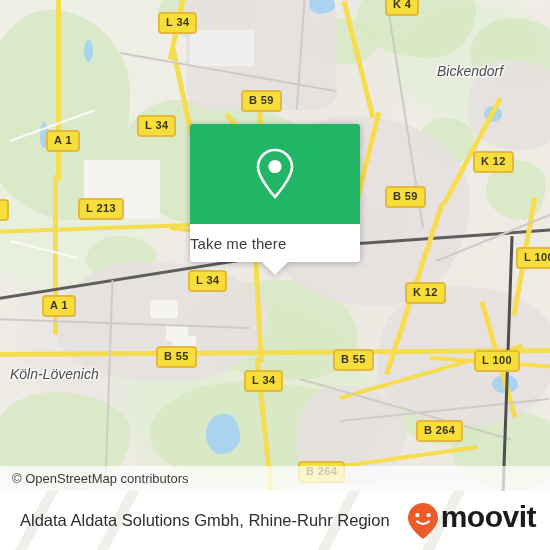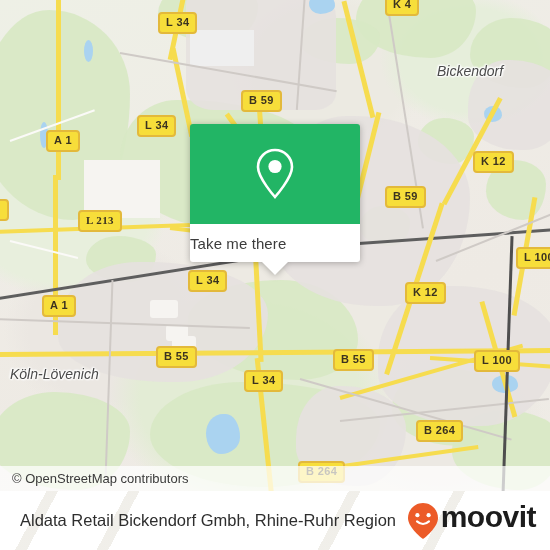--- a/index.html
+++ b/index.html
@@ -227,21 +227,21 @@
     <div class="place" style="left:10px; top:366px;">Köln-Lövenich</div>
 
     <div class="shield" style="left:158px; top:12px;">L 34</div>
     <div class="shield" style="left:385px; top:-6px;">K 4</div>
     <div class="shield" style="left:241px; top:90px;">B 59</div>
     <div class="shield" style="left:137px; top:115px;">L 34</div>
     <div class="shield" style="left:473px; top:151px;">K 12</div>
     <div class="shield" style="left:46px;  top:130px;">A 1</div>
     <div class="shield" style="left:385px; top:186px;">B 59</div>
     <div class="shield" style="left:-14px; top:199px;">3</div>
-    <div class="shield" style="left:78px;  top:210px;font-family:Liberation Serif, serif;">L 213</div>
+    <div class="shield" style="left:78px;  top:198px;">L 213</div>
     <div class="shield" style="left:516px; top:247px;">L 100</div>
     <div class="shield" style="left:188px; top:270px;">L 34</div>
     <div class="shield" style="left:42px;  top:295px;">A 1</div>
     <div class="shield" style="left:405px; top:282px;">K 12</div>
     <div class="shield" style="left:156px; top:346px;">B 55</div>
     <div class="shield" style="left:333px; top:349px;">B 55</div>
     <div class="shield" style="left:474px; top:350px;">L 100</div>
     <div class="shield" style="left:244px; top:370px;">L 34</div>
     <div class="shield" style="left:416px; top:420px;">B 264</div>
     <div class="shield" style="left:298px; top:461px;">B 264</div>
@@ -259,21 +259,21 @@
       <div class="callout-tail"></div>
     </div>
 
     <div class="attribution">
       <span>© OpenStreetMap contributors</span>
     </div>
   </div>
 
   <div class="footer">
     <div class="footer-ghost"></div>
-    <div class="footer-title">Aldata Retail Bickendorf Gmbh, Rhine-Ruhr Region</div>
+    <div class="footer-title">Aldata Aldata Solutions Gmbh, Rhine-Ruhr Region</div>
     <div class="brand">
       <svg width="32" height="38" viewBox="0 0 32 38">
         <path d="M16 1 C7.7 1 1 7.7 1 16 C1 26 16 37 16 37 C16 37 31 26 31 16 C31 7.7 24.3 1 16 1 Z" fill="#ec5b28"></path>
         <circle cx="10.4" cy="13.2" r="2.1" fill="#ffffff"></circle>
         <circle cx="21.6" cy="13.2" r="2.1" fill="#ffffff"></circle>
         <path d="M10 19.4 Q16 24.6 22 19.4" fill="none" stroke="#ffffff" stroke-width="2.1" stroke-linecap="round"></path>
       </svg>
       <span class="brand-word">moovit</span>
     </div>
   </div>

